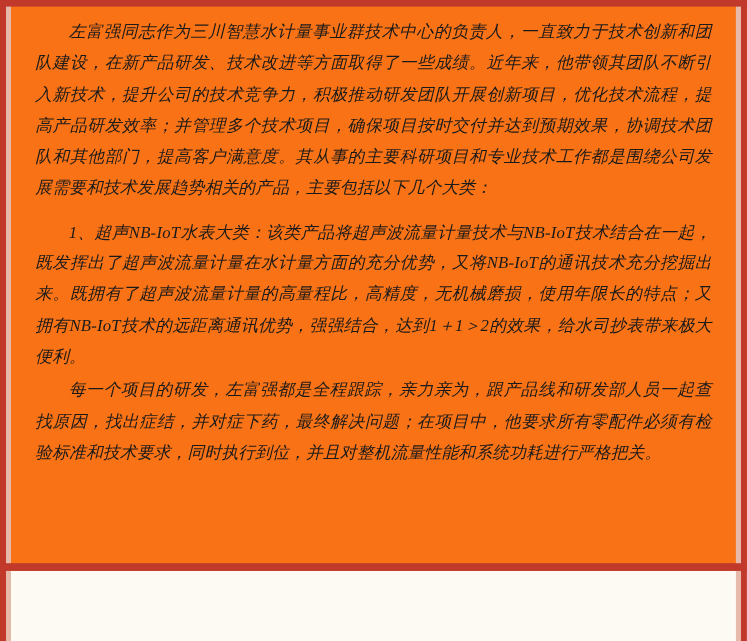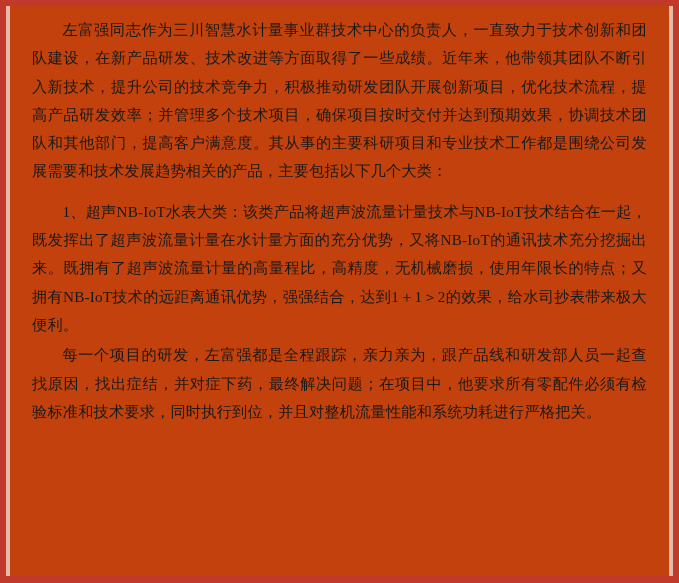--- a/index.html
+++ b/index.html
@@ -9,23 +9,24 @@
   body {
     width: 679px;
     height: 583px;
     background: #fdfaf4;
     font-family: "Liberation Serif", "DejaVu Serif", serif;
     overflow: hidden;
   }
   .page {
     position: relative;
     width: 679px;
-    height: 583px;
+    height: 519px;
     box-sizing: border-box;
-    background: #c2410c;
+    background: #f97316;
+    font-style: italic;
   }
   
   .frame-left {
     position: absolute;
     left: 0;
     top: 0;
     width: 10px;
     height: 583px;
     background: linear-gradient(to right, #c0392b 0%, #c0392b 55%, #e6b9a8 56%, #e6b9a8 100%);
   }

